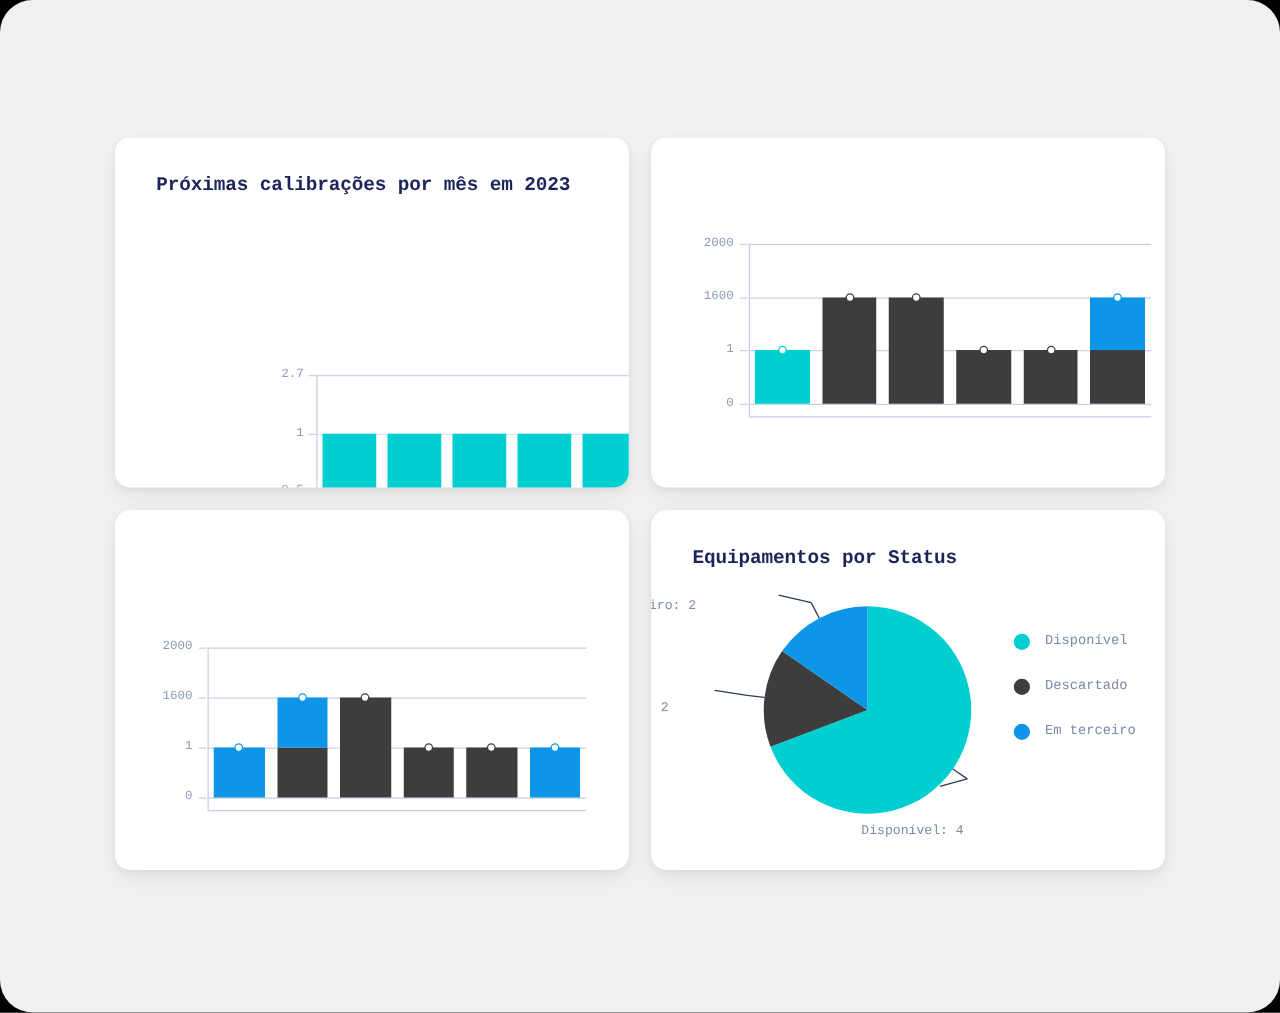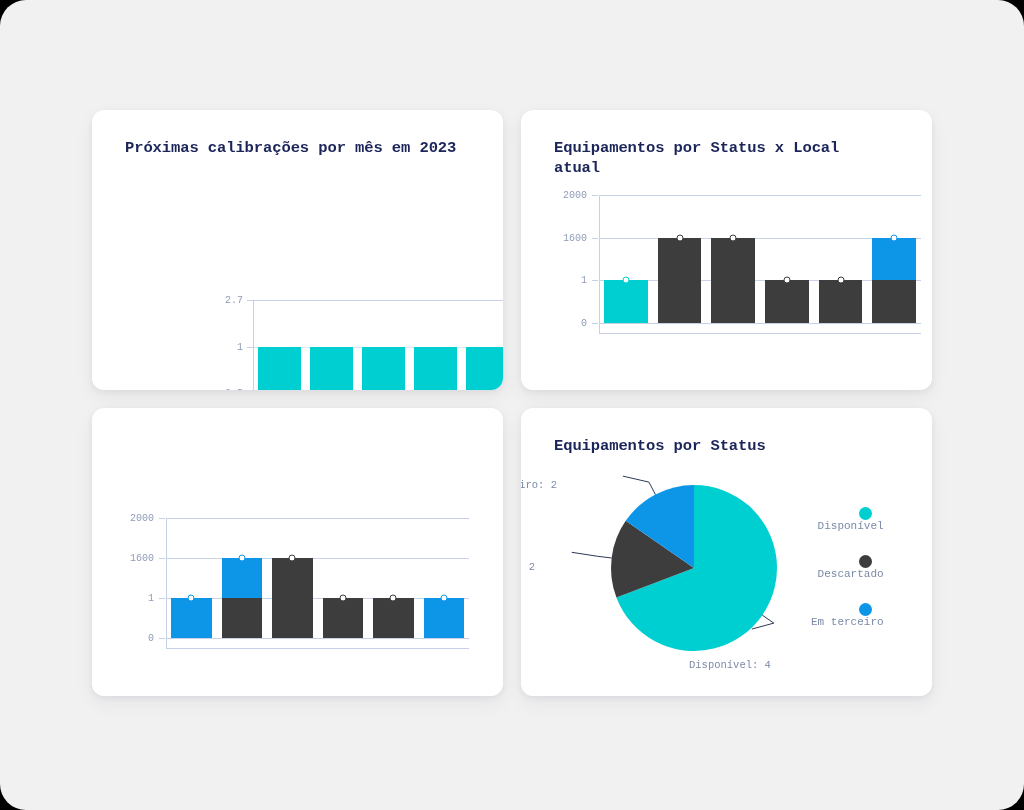--- a/index.html
+++ b/index.html
@@ -105,23 +105,22 @@
     border: 1.6px solid #555;
     transform: translate(-50%, -50%);
   }
   
   .pie-wrap { position: absolute; }
   .legend {
     position: absolute;
   }
   .legend-row {
     display: flex;
-    align-items: flex-end;
+    align-items: flex-start;
     margin-bottom: 23px;
-    flex-direction: column;
   }
   .legend-dot {
     width: 13px;
     height: 13px;
     border-radius: 50%;
     margin-right: 12px;
     flex: 0 0 auto;
   }
   .legend-label {
     font-size: 11px;
@@ -155,21 +154,20 @@
           <div class="yaxis-line" style="left: 28px; top: 0px; height: 140px;"></div>
           <div class="bar" style="left: 32.5px; width: 43px; top: 46.6667px; height: 93.3333px; background: rgb(0, 207, 209);"></div>
           <div class="bar" style="left: 84.5px; width: 43px; top: 46.6667px; height: 93.3333px; background: rgb(0, 207, 209);"></div>
           <div class="bar" style="left: 136.5px; width: 43px; top: 46.6667px; height: 93.3333px; background: rgb(0, 207, 209);"></div>
           <div class="bar" style="left: 188.5px; width: 43px; top: 46.6667px; height: 93.3333px; background: rgb(0, 207, 209);"></div>
           <div class="bar" style="left: 240.5px; width: 43px; top: 46.6667px; height: 93.3333px; background: rgb(0, 207, 209);"></div>
         </div>
     </div>
 
     <div class="card">
-      <div class="card-title">Equipamentos por Status x Local atual</div>
       <div class="plot" id="plot2" style="left:22px; top:85px; width:378px; height:160px;">
           <div class="gridline" style="left: 56px; top: 128px; width: 322px; background: rgb(198, 208, 230);"></div>
           <div class="tickmark" style="left: 49px; top: 128px;"></div>
           <div class="ytick" style="top: 128px; left: 0px; width: 44px;">0</div>
           <div class="gridline" style="left: 56px; top: 85.3333px; width: 322px; background: rgb(201, 212, 232);"></div>
           <div class="tickmark" style="left: 49px; top: 85.3333px;"></div>
           <div class="ytick" style="top: 85.3333px; left: 0px; width: 44px;">1</div>
           <div class="gridline" style="left: 56px; top: 42.6667px; width: 322px; background: rgb(201, 212, 232);"></div>
           <div class="tickmark" style="left: 49px; top: 42.6667px;"></div>
           <div class="ytick" style="top: 42.6667px; left: 0px; width: 44px;">1600</div>

